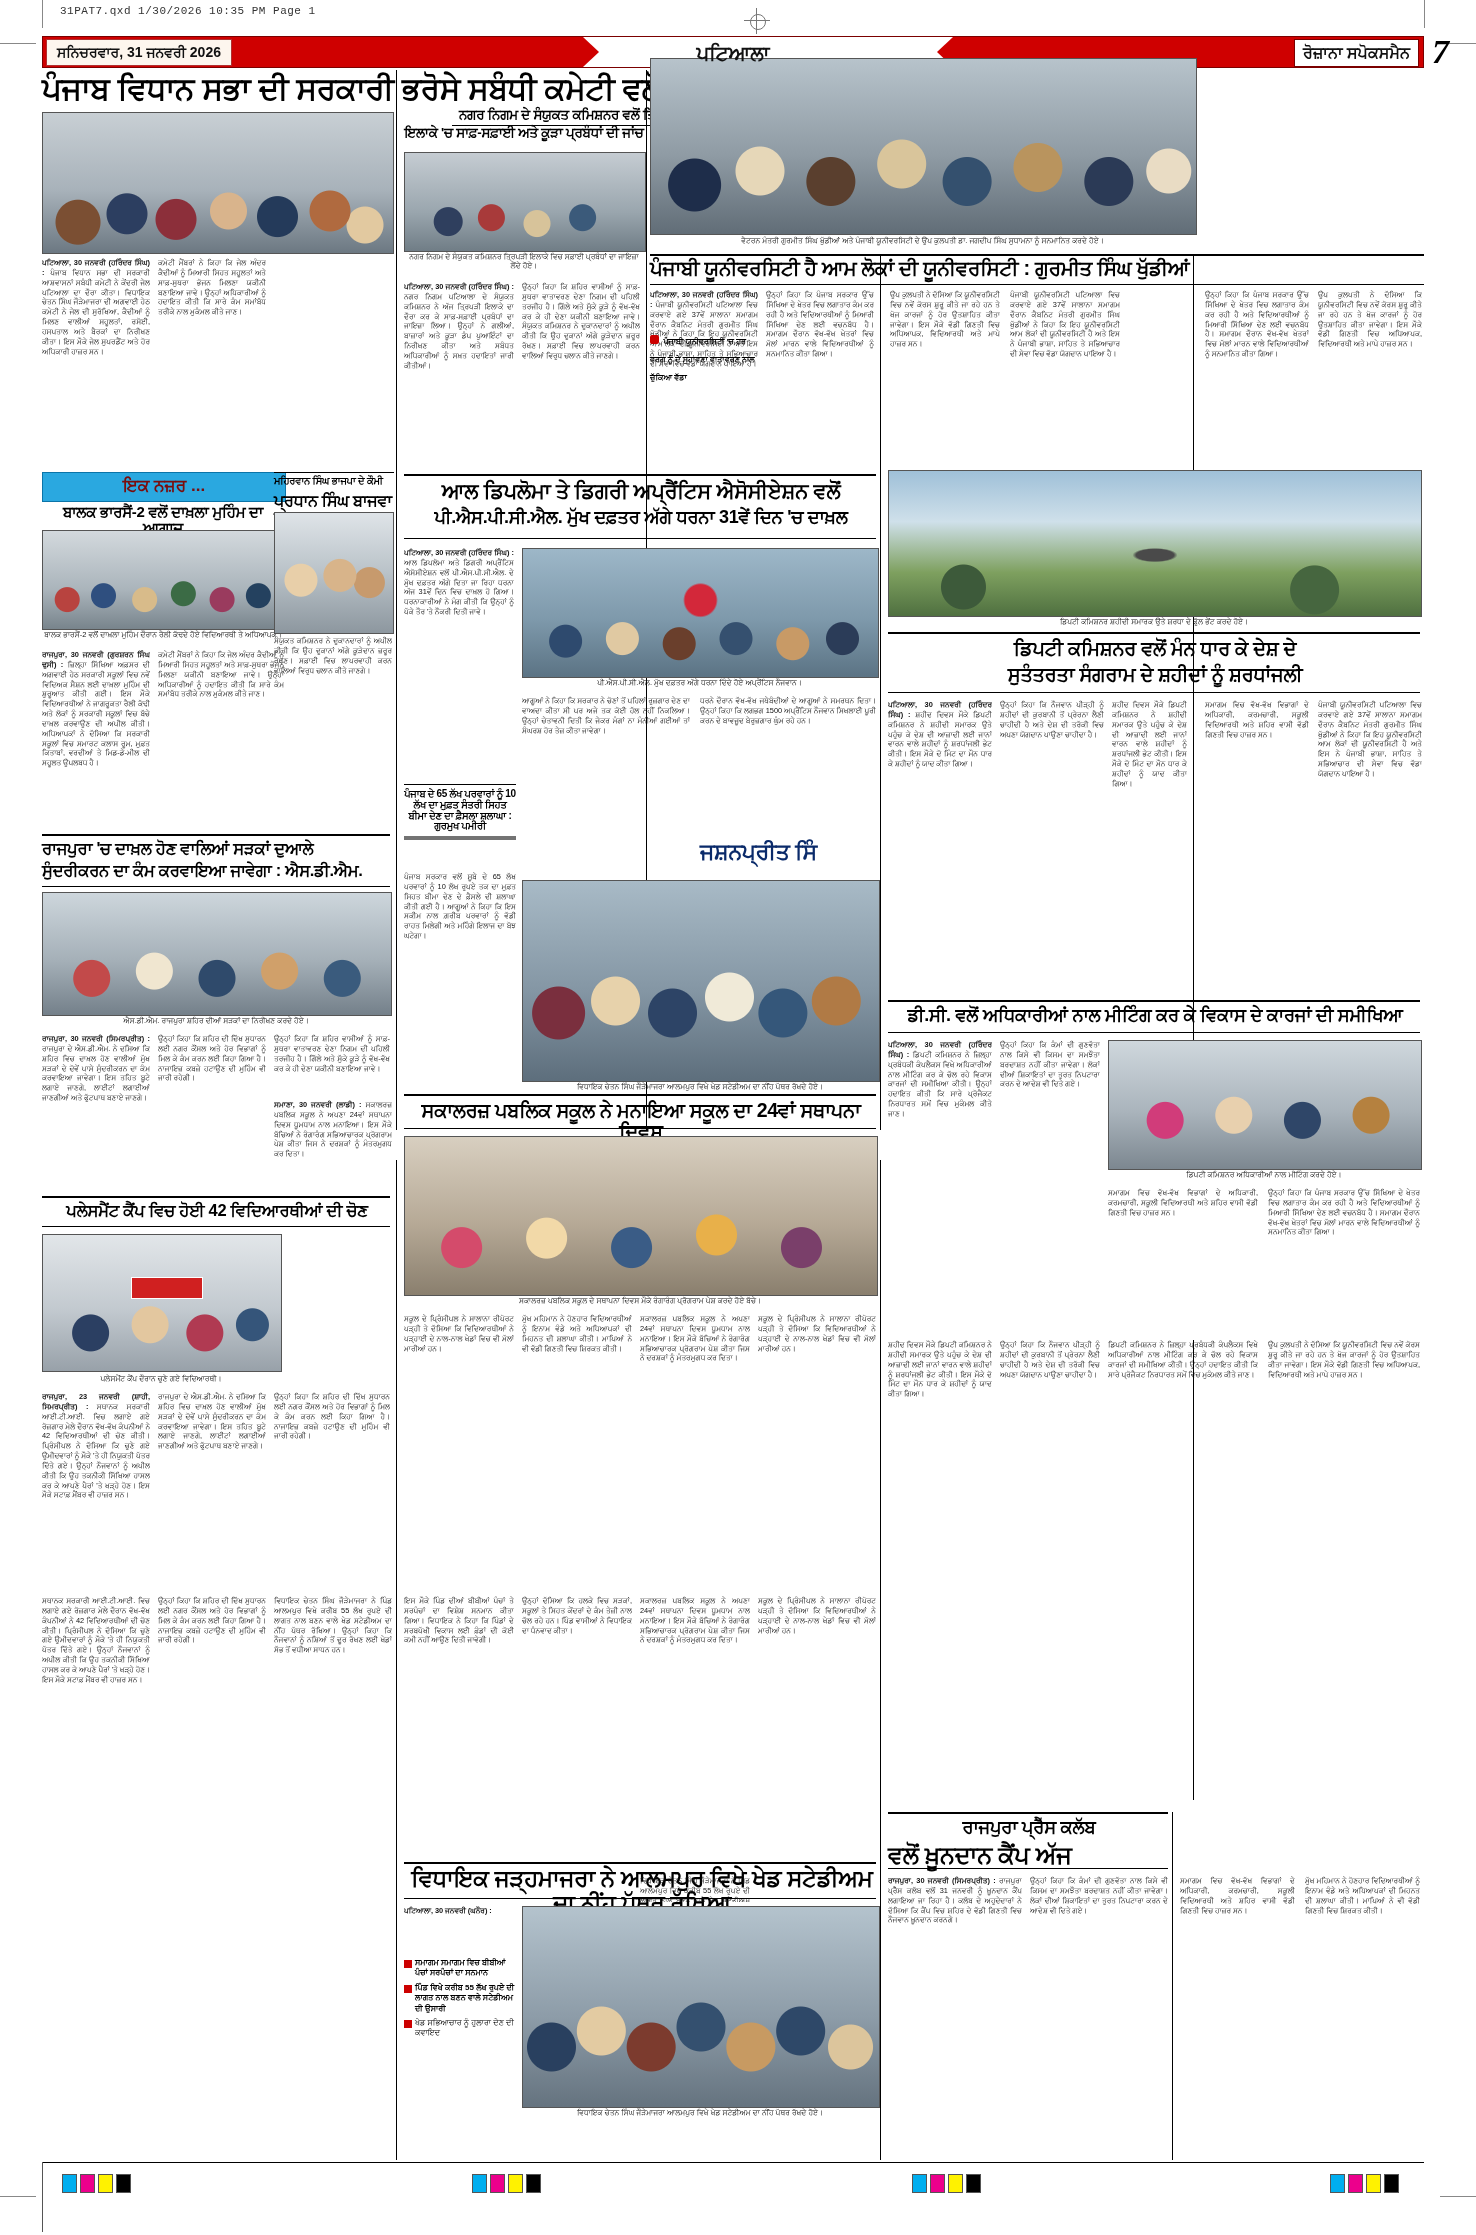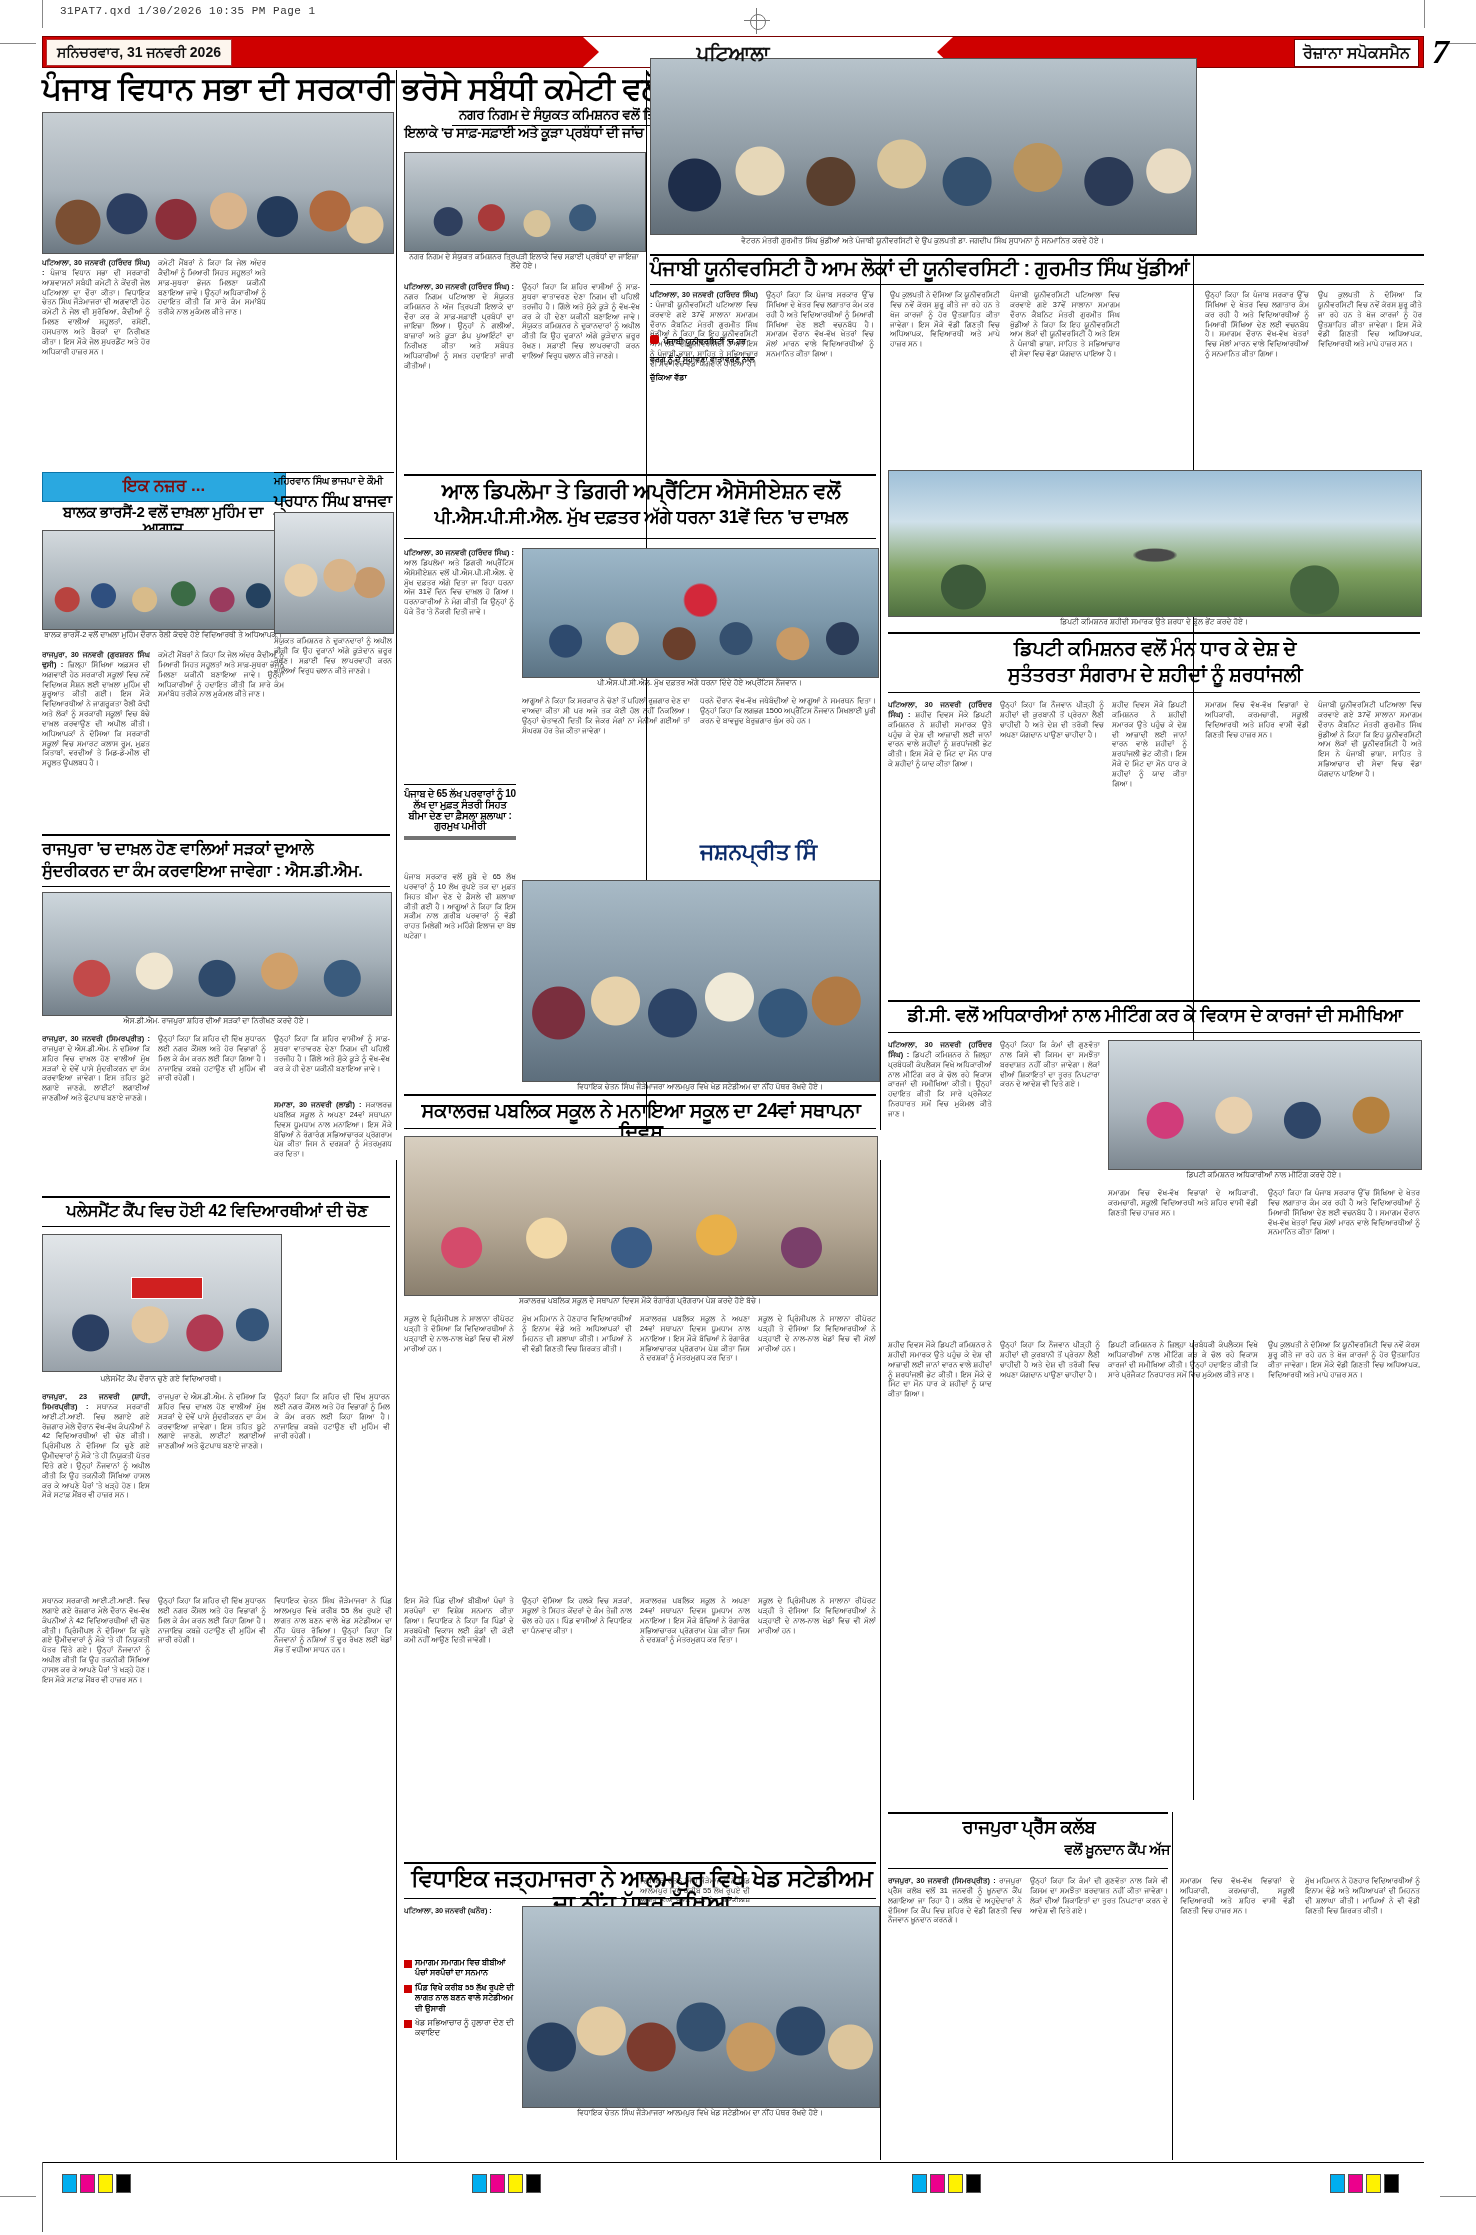--- a/index.html
+++ b/index.html
@@ -353,21 +353,21 @@
   <div class="body-txt" style="left:888px;top:1040px;width:104px;height:290px;">
     <b>ਪਟਿਆਲਾ, 30 ਜਨਵਰੀ (ਹਰਿੰਦਰ ਸਿੰਘ) :</b>
     <span>ਡਿਪਟੀ ਕਮਿਸ਼ਨਰ ਨੇ ਜ਼ਿਲ੍ਹਾ ਪ੍ਰਬੰਧਕੀ ਕੰਪਲੈਕਸ ਵਿਖੇ ਅਧਿਕਾਰੀਆਂ ਨਾਲ ਮੀਟਿੰਗ ਕਰ ਕੇ ਚੱਲ ਰਹੇ ਵਿਕਾਸ ਕਾਰਜਾਂ ਦੀ ਸਮੀਖਿਆ ਕੀਤੀ। ਉਨ੍ਹਾਂ ਹਦਾਇਤ ਕੀਤੀ ਕਿ ਸਾਰੇ ਪ੍ਰੋਜੈਕਟ ਨਿਰਧਾਰਤ ਸਮੇਂ ਵਿਚ ਮੁਕੰਮਲ ਕੀਤੇ ਜਾਣ।</span>
   </div>
   <div class="body-txt" style="left:1000px;top:1040px;width:100px;height:290px;">ਉਨ੍ਹਾਂ ਕਿਹਾ ਕਿ ਕੰਮਾਂ ਦੀ ਗੁਣਵੱਤਾ ਨਾਲ ਕਿਸੇ ਵੀ ਕਿਸਮ ਦਾ ਸਮਝੌਤਾ ਬਰਦਾਸ਼ਤ ਨਹੀਂ ਕੀਤਾ ਜਾਵੇਗਾ। ਲੋਕਾਂ ਦੀਆਂ ਸ਼ਿਕਾਇਤਾਂ ਦਾ ਤੁਰਤ ਨਿਪਟਾਰਾ ਕਰਨ ਦੇ ਆਦੇਸ਼ ਵੀ ਦਿਤੇ ਗਏ।</div>
   <div class="body-txt" style="left:1108px;top:1188px;width:150px;height:142px;">ਸਮਾਗਮ ਵਿਚ ਵੱਖ-ਵੱਖ ਵਿਭਾਗਾਂ ਦੇ ਅਧਿਕਾਰੀ, ਕਰਮਚਾਰੀ, ਸਕੂਲੀ ਵਿਦਿਆਰਥੀ ਅਤੇ ਸ਼ਹਿਰ ਵਾਸੀ ਵੱਡੀ ਗਿਣਤੀ ਵਿਚ ਹਾਜ਼ਰ ਸਨ।</div>
   <div class="body-txt" style="left:1268px;top:1188px;width:152px;height:142px;">ਉਨ੍ਹਾਂ ਕਿਹਾ ਕਿ ਪੰਜਾਬ ਸਰਕਾਰ ਉੱਚ ਸਿੱਖਿਆ ਦੇ ਖੇਤਰ ਵਿਚ ਲਗਾਤਾਰ ਕੰਮ ਕਰ ਰਹੀ ਹੈ ਅਤੇ ਵਿਦਿਆਰਥੀਆਂ ਨੂੰ ਮਿਆਰੀ ਸਿੱਖਿਆ ਦੇਣ ਲਈ ਵਚਨਬੱਧ ਹੈ। ਸਮਾਗਮ ਦੌਰਾਨ ਵੱਖ-ਵੱਖ ਖੇਤਰਾਂ ਵਿਚ ਮੱਲਾਂ ਮਾਰਨ ਵਾਲੇ ਵਿਦਿਆਰਥੀਆਂ ਨੂੰ ਸਨਮਾਨਿਤ ਕੀਤਾ ਗਿਆ।</div>
 
   <div class="hrule" style="left:888px;top:1812px;width:280px;height:2px;background:#000;"></div>
   <div class="hl" style="position:absolute;left:888px;top:1818px;width:282px;font-size:18px;text-align:center;">ਰਾਜਪੁਰਾ ਪ੍ਰੈੱਸ ਕਲੱਬ</div>
-  <div class="hl" style="position:absolute;left:888px;top:1842px;width:282px;font-size:14px;text-align:right;">ਵਲੋਂ ਖ਼ੂਨਦਾਨ ਕੈਂਪ ਅੱਜ</div>
+  <div class="hl" style="position:absolute;left:888px;top:1842px;width:282px;font-size:24px;text-align:left;">ਵਲੋਂ ਖ਼ੂਨਦਾਨ ਕੈਂਪ ਅੱਜ</div>
   <div class="hrule" style="left:888px;top:1868px;width:280px;"></div>
 
   <div class="body-txt" style="left:888px;top:1876px;width:134px;height:280px;">
     <b>ਰਾਜਪੁਰਾ, 30 ਜਨਵਰੀ (ਸਿਮਰਪ੍ਰੀਤ) :</b>
     <span>ਰਾਜਪੁਰਾ ਪ੍ਰੈੱਸ ਕਲੱਬ ਵਲੋਂ 31 ਜਨਵਰੀ ਨੂੰ ਖ਼ੂਨਦਾਨ ਕੈਂਪ ਲਗਾਇਆ ਜਾ ਰਿਹਾ ਹੈ। ਕਲੱਬ ਦੇ ਅਹੁਦੇਦਾਰਾਂ ਨੇ ਦੱਸਿਆ ਕਿ ਕੈਂਪ ਵਿਚ ਸ਼ਹਿਰ ਦੇ ਵੱਡੀ ਗਿਣਤੀ ਵਿਚ ਨੌਜਵਾਨ ਖ਼ੂਨਦਾਨ ਕਰਨਗੇ।</span>
   </div>
   <div class="body-txt" style="left:1030px;top:1876px;width:138px;height:280px;">ਉਨ੍ਹਾਂ ਕਿਹਾ ਕਿ ਕੰਮਾਂ ਦੀ ਗੁਣਵੱਤਾ ਨਾਲ ਕਿਸੇ ਵੀ ਕਿਸਮ ਦਾ ਸਮਝੌਤਾ ਬਰਦਾਸ਼ਤ ਨਹੀਂ ਕੀਤਾ ਜਾਵੇਗਾ। ਲੋਕਾਂ ਦੀਆਂ ਸ਼ਿਕਾਇਤਾਂ ਦਾ ਤੁਰਤ ਨਿਪਟਾਰਾ ਕਰਨ ਦੇ ਆਦੇਸ਼ ਵੀ ਦਿਤੇ ਗਏ।</div>
 
   <div class="hrule" style="left:404px;top:1862px;width:472px;height:2px;background:#000;"></div>
   <div class="hl" style="position:absolute;left:404px;top:1866px;width:476px;font-size:23px;text-align:center;">ਵਿਧਾਇਕ ਜੜ੍ਹਮਾਜਰਾ ਨੇ ਆਲਮਪੁਰ ਵਿਖੇ ਖੇਡ ਸਟੇਡੀਅਮ ਦਾ ਨੀਂਹ ਪੱਥਰ ਰੱਖਿਆ</div>

